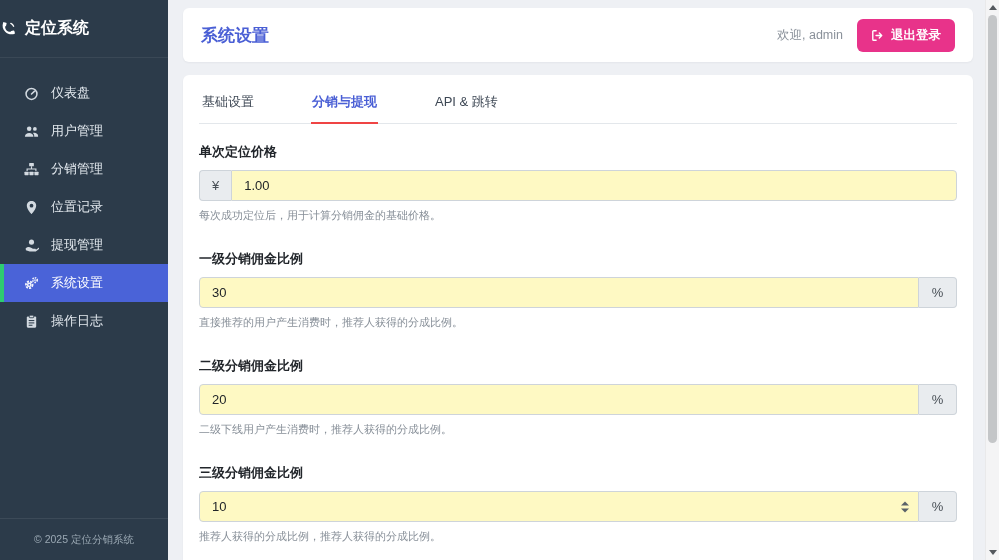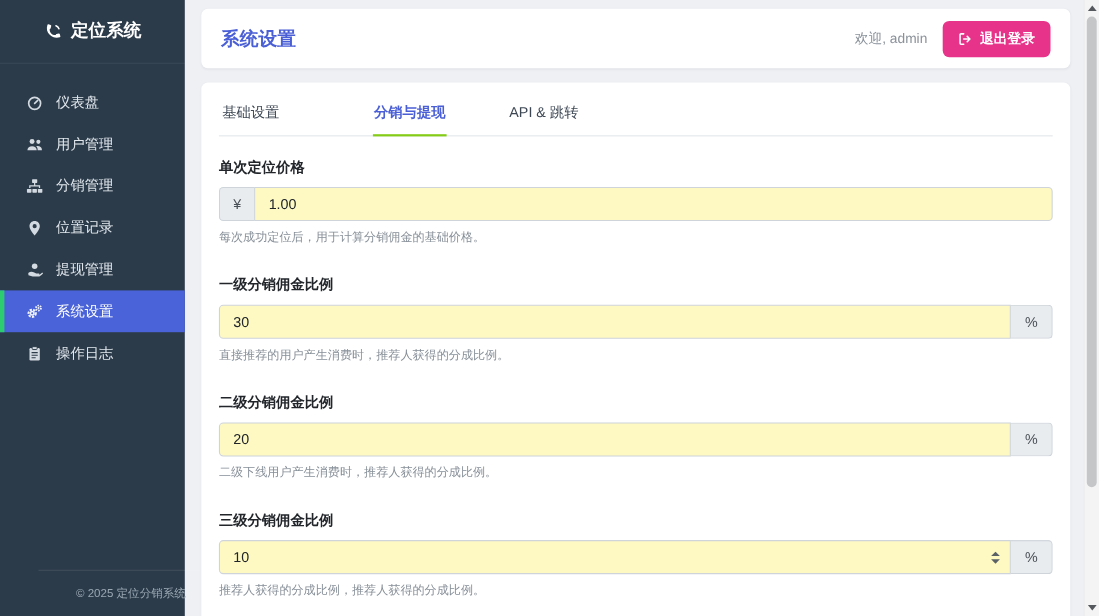--- a/index.html
+++ b/index.html
@@ -9,39 +9,39 @@
     background: #eef0f4;
     position: relative;
     color: #212529;
   }
   
   .sidebar {
     position: absolute; left: 0; top: 0; width: 168px; height: 560px;
     background: #2c3b4a; color: #dfe6ec; z-index: 2;
   }
   .logo {
-    height: 58px; display: flex; align-items: center; justify-content: center;
+    height: 58px; display: flex; align-items: center; justify-content: flex-start;
     gap: 8px; font-weight: bold; font-size: 16px; color: #ffffff;
     border-bottom: 1px solid rgba(255,255,255,.07);
   }
   .logo svg { width: 17px; height: 17px; }
   .menu { padding-top: 16px; }
   .menu-item {
     display: flex; align-items: center; gap: 12px;
     padding: 10px 14px 10px 20px; font-size: 13px; cursor: pointer;
     border-left: 4px solid transparent; color: #e2e8ee;
   }
   .menu-item svg { width: 15px; height: 15px; flex: 0 0 15px; opacity: .92; }
   .menu-item.active {
     background: #4a63d8; border-left-color: #2ecc71; color: #ffffff;
   }
   .sidebar-footer {
     position: absolute; bottom: 0; left: 0; width: 100%;
     text-align: center; font-size: 10.5px; color: #9aa8b3;
-    padding: 14px 0 13px; border-top: 1px solid rgba(255,255,255,.08); margin-left: 35px;
+    padding: 14px 0 13px; border-top: 1px solid rgba(255,255,255,.08);
   }
   
   .main {
     position: absolute; left: 168px; top: 0; width: 817px; height: 560px;
     padding: 8px 12px 0 15px;
   }
   .card {
     background: #ffffff; border-radius: 6px;
     box-shadow: 0 1px 2px rgba(31,45,61,.05);
   }
@@ -55,21 +55,21 @@
   .logout-btn {
     background: #e8338a; color: #fff; border: none; border-radius: 6px;
     padding: 8px 14px; font-size: 12.5px; font-weight: bold;
     display: inline-flex; align-items: center; gap: 7px; cursor: pointer;
   }
   .logout-btn svg { width: 13px; height: 13px; }
   .content-card { margin-top: 13px; padding: 13px 16px 0; height: 600px; }
   
   .tabs { display: flex; gap: 56px; border-bottom: 1px solid #e3e7eb; padding-left: 2px; }
   .tab { font-size: 13px; color: #3d4754; padding: 5px 1px 11px; cursor: pointer; }
-  .tab.active { color: #4a5fd5; font-weight: bold; border-bottom: 2px solid #84cc16; margin-bottom: -1px; margin-left: 28px; }
+  .tab.active { color: #4a5fd5; font-weight: bold; border-bottom: 2px solid #ef4444; margin-bottom: -1px; }
   
   .form { padding-top: 19px; }
   .field { margin-bottom: 27px; }
   .field-label { font-size: 13px; font-weight: bold; color: #22262b; margin-bottom: 9px; }
   .input-group { display: flex; height: 31px; position: relative; }
   .addon {
     background: #e9ecef; border: 1px solid #ced4da; color: #495057;
     display: flex; align-items: center; justify-content: center;
     padding: 0 12px; font-size: 13px;
   }

